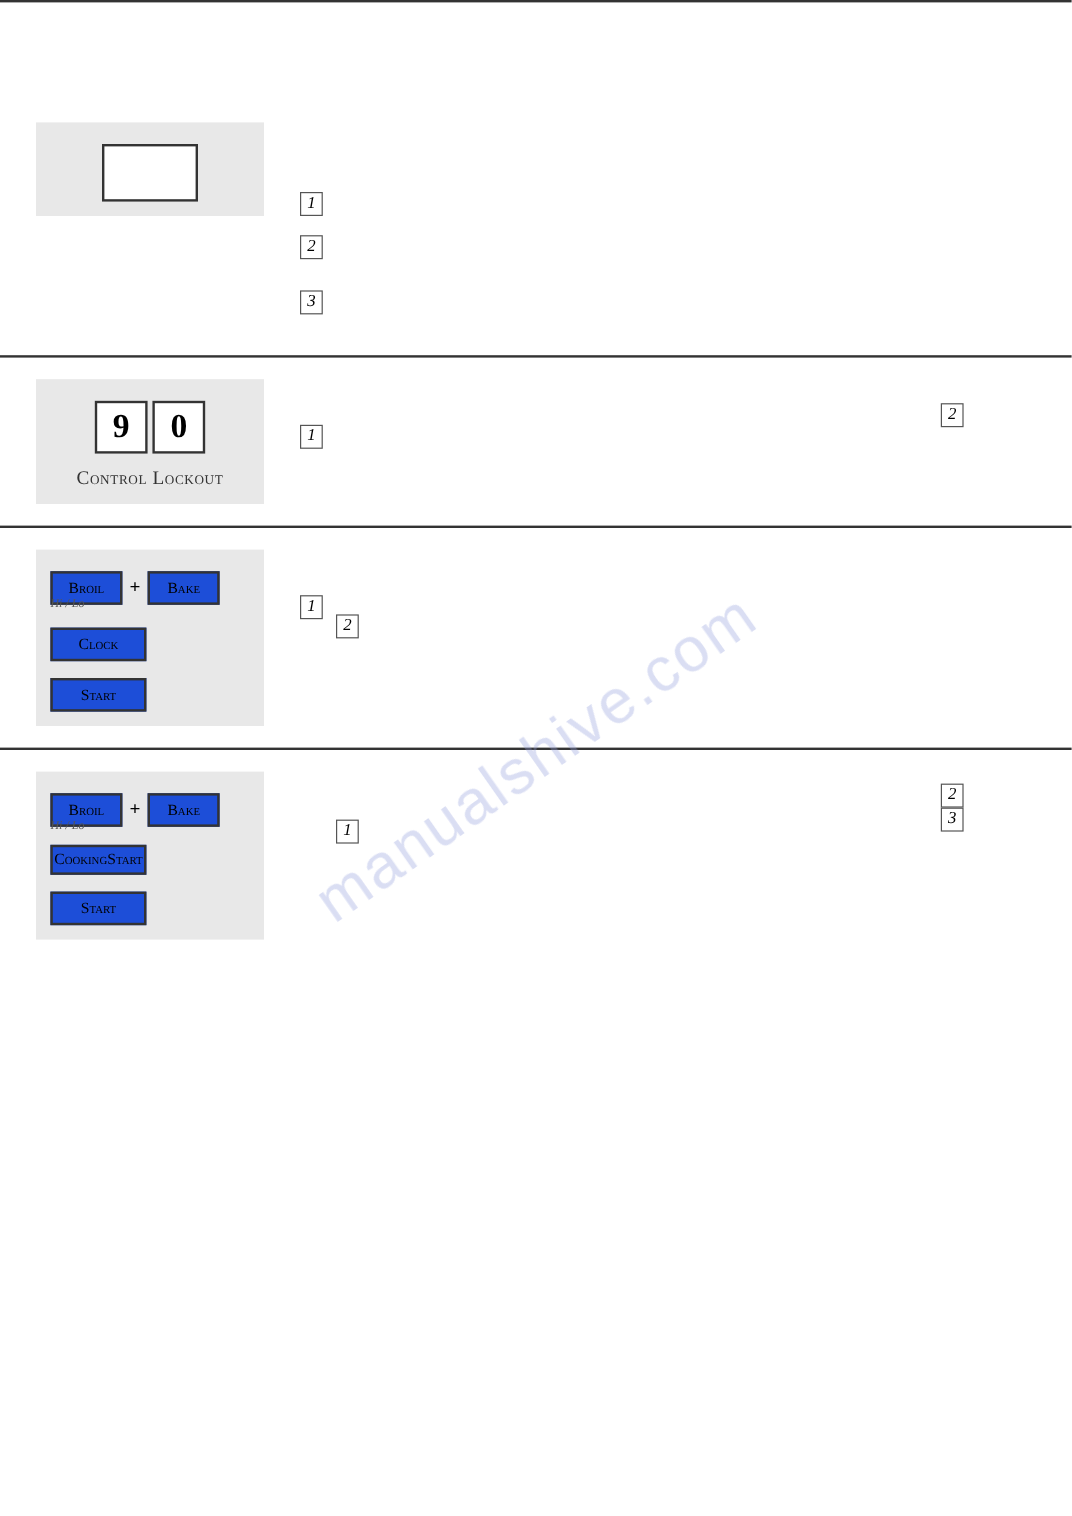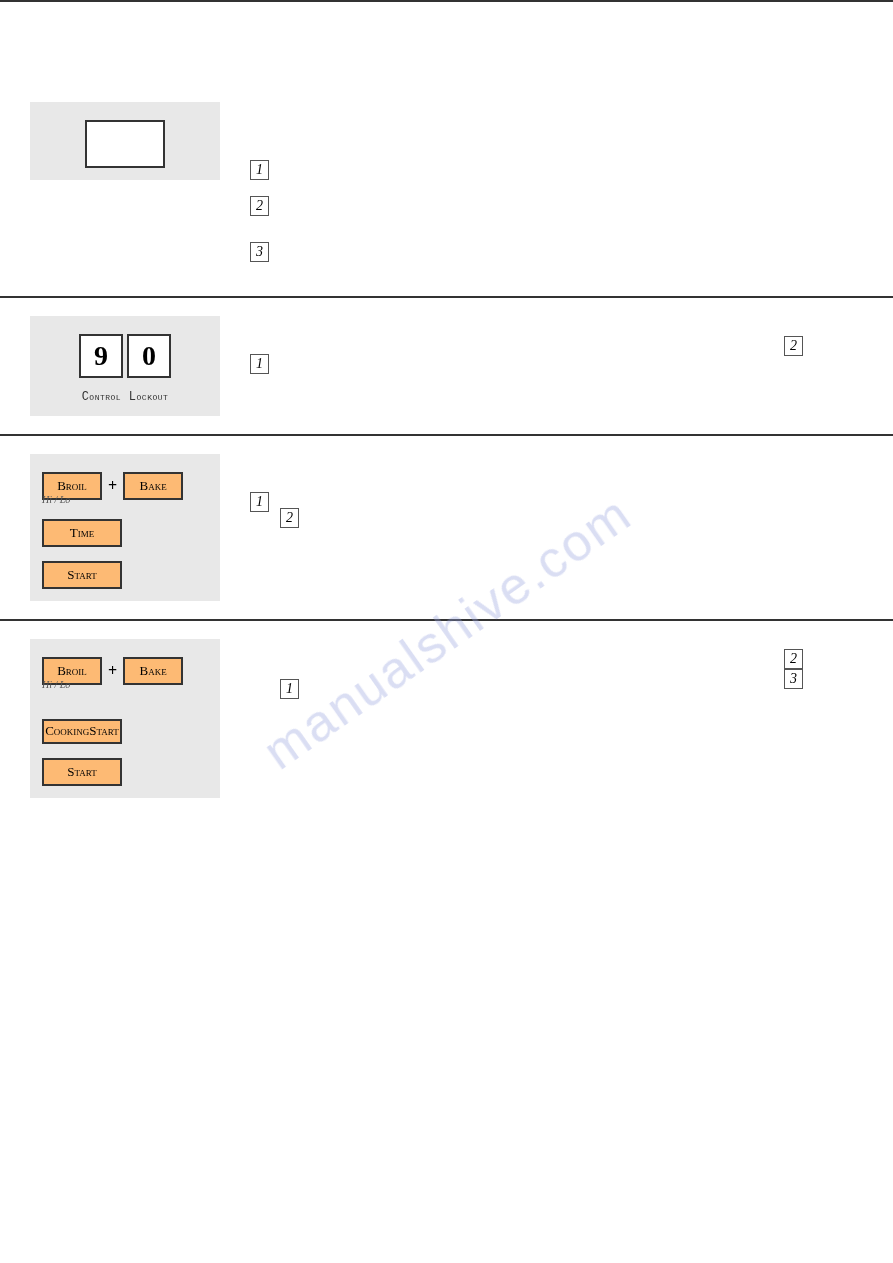--- a/index.html
+++ b/index.html
@@ -56,21 +56,21 @@
 
     .display-rect {
       border: 2px solid #333;
       width: 80px;
       height: 48px;
       background: #fff;
     }
 
     .key-box {
       border: 2px solid #333;
-      background: #fdba74;
+      background: #1d4ed8;
       padding: 4px 10px;
       font-size: 13px;
       font-family: 'Times New Roman', serif;
       font-variant: small-caps;
       display: inline-flex;
       align-items: center;
       justify-content: center;
       min-width: 60px;
       text-align: center;
       cursor: pointer;
@@ -102,26 +102,25 @@
       height: 44px;
       background: #fff;
       display: flex;
       align-items: center;
       justify-content: center;
       font-size: 28px;
       font-weight: bold;
     }
 
     .control-lockout-label {
-      font-size: 12px;
+      font-size: 16px;
       font-variant: small-caps;
       text-align: center;
       color: #333;
       letter-spacing: 0.5px;
-      font-family: Liberation Mono, monospace;
     }
 
     .content-area {
       flex: 1;
       padding: 8px 0 0 10px;
       position: relative;
       min-height: 100px;
     }
 
     .step-num {
@@ -197,21 +196,21 @@
   <div class="diagram-box">
     <div class="diagram-col">
       <div>
         <div class="key-row">
           <div class="key-box">Broil</div>
           <span class="plus-sign">+</span>
           <div class="key-box">Bake</div>
         </div>
         <div class="sub-label">Hi / Lo</div>
       </div>
-      <div class="key-box" style="width: 80px; margin-top: 6px;">Time</div>
+      <div class="key-box" style="width: 80px; margin-top: 6px;">Clock</div>
       <div class="key-box" style="width: 80px; margin-top: 6px;">Start</div>
     </div>
   </div>
   <div class="content-area" style="position: relative;">
     <div style="padding-top: 30px;">
       <div style="margin-bottom: 14px;">
         <span class="step-num"><em>1</em></span>
       </div>
     </div>
     <div style="position: absolute; bottom: 20px; left: 40px;">
@@ -224,21 +223,21 @@
   <div class="diagram-box">
     <div class="diagram-col">
       <div>
         <div class="key-row">
           <div class="key-box">Broil</div>
           <span class="plus-sign">+</span>
           <div class="key-box">Bake</div>
         </div>
         <div class="sub-label">Hi / Lo</div>
       </div>
-      <div class="key-box" style="width: 80px; margin-top: 21px; padding: 2px 14px; text-align: center; line-height: 1.3;">
+      <div class="key-box" style="width: 80px; margin-top: 2px; padding: 2px 14px; text-align: center; line-height: 1.3;">
         <span>Cooking</span>
           <br>
         <span>Start</span>
       </div>
       <div class="key-box" style="width: 80px; margin-top: 6px;">Start</div>
     </div>
   </div>
   <div class="content-area" style="position: relative;">
     <div style="padding-top: 10px;">
       <div style="margin-bottom: 14px; position: absolute; right: 60px; top: 10px;">

